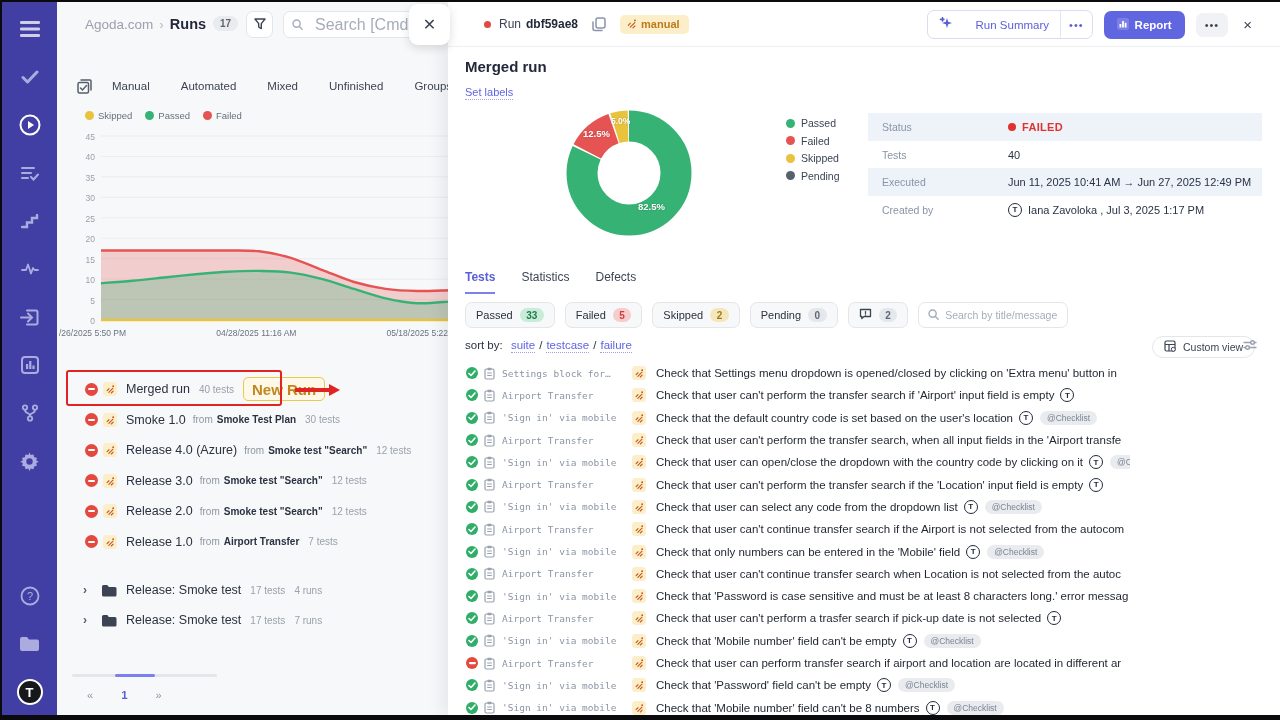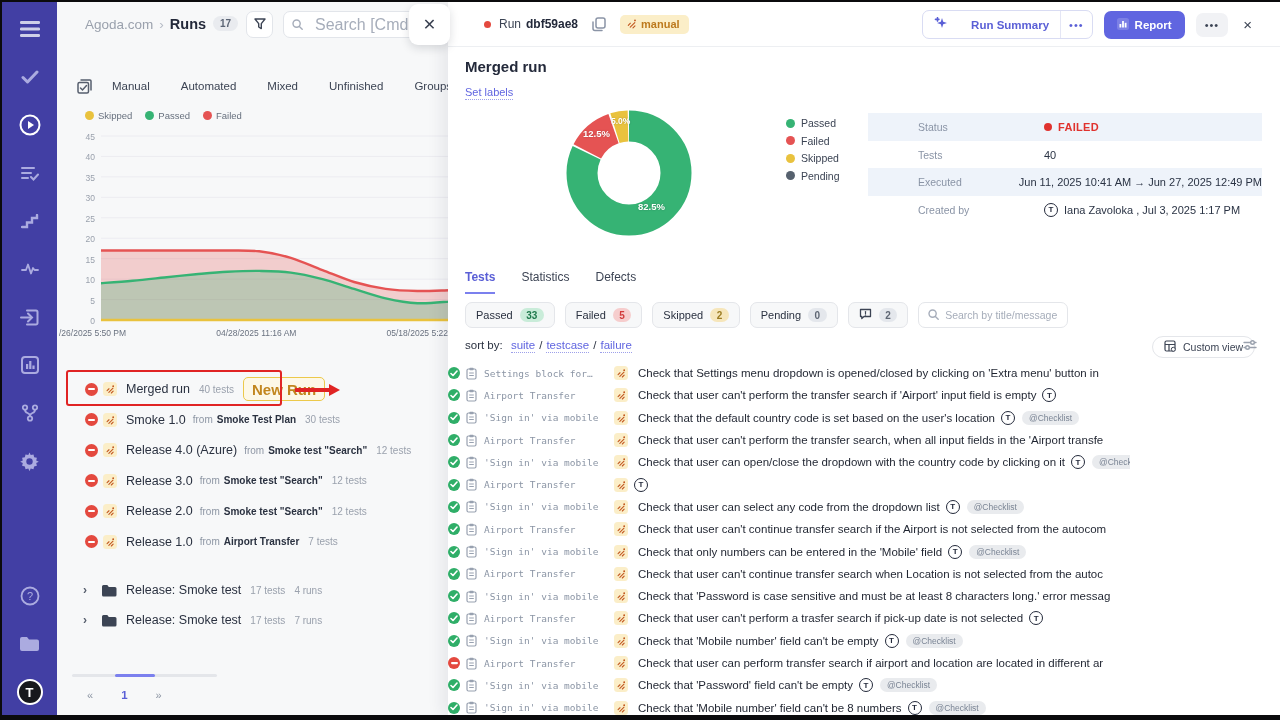--- a/index.html
+++ b/index.html
@@ -68,39 +68,39 @@
   
   .right-panel { flex:1; background:#fff; position:relative; box-shadow:-7px 0 14px rgba(25,30,50,.07); z-index:3; overflow:hidden; }
   .rp-topbar { position:absolute; left:0; top:0; right:0; height:45px; border-bottom:1px solid #edeff2; display:flex; align-items:center; }
   .rp-dot { width:7px; height:7px; border-radius:50%; background:#e4493f; margin-left:36px; }
   .rp-runlabel { font-size:12px; color:#3c4454; margin-left:8px; }
   .rp-runid { font-size:12px; color:#23293a; font-weight:bold; margin-left:5px; }
   .copy-btn { margin-left:14px; cursor:pointer; display:flex; }
   .manual-badge { margin-left:14px; background:#fbeec8; border-radius:5px; padding:3px 9px 3px 6px; display:flex; align-items:center; gap:4px; font-size:11px; font-weight:bold; color:#bd7a1e; cursor:default; }
   .rp-actions { position:absolute; right:24px; top:8px; display:flex; align-items:center; gap:11px; }
   .btn-summary { display:flex; border:1px solid #d9dcf3; border-radius:7px; overflow:hidden; background:#fff; cursor:pointer; }
-  .btn-summary .main { display:flex; align-items:center; gap:24px; padding:6px 11px; font-size:11.5px; font-weight:bold; color:#5a5fd6; }
+  .btn-summary .main { display:flex; align-items:center; gap:24px; padding:6px 11px; font-size:11.5px; font-weight:normal; color:#5a5fd6; }
   .btn-summary .more { border-left:1px solid #e4e6f5; padding:6px 8px; color:#5a5fd6; font-size:11px; letter-spacing:1px; display:flex; align-items:center; }
   .btn-report { display:flex; align-items:center; gap:6px; background:#6065e0; color:#fff; font-size:11.5px; font-weight:bold; border:none; border-radius:7px; padding:7px 13px; cursor:pointer; }
   .btn-more { background:#f1f2f5; border-radius:7px; padding:6px 9px; font-size:11px; letter-spacing:1px; color:#3c4454; cursor:pointer; }
   .rp-close { font-size:15px; color:#3c4454; cursor:pointer; padding:4px; }
 
   .rp-title { position:absolute; left:17px; top:56px; font-size:15px; font-weight:bold; color:#23293a; }
   .set-labels { position:absolute; left:17px; top:84px; font-size:11px; color:#6065e0; border-bottom:1px dotted #9da0ea; cursor:pointer; padding-bottom:1px; }
 
   .donut-wrap { position:absolute; left:111px; top:101px; width:140px; height:140px; }
   .donut-lbl { position:absolute; font-size:9.5px; font-weight:bold; color:#fff; text-shadow:0 0 2px rgba(0,0,0,.25); }
   .rp-legend { position:absolute; left:338px; top:115px; }
   .rp-leg-item { display:flex; align-items:center; gap:6px; margin-bottom:5.5px; font-size:10.5px; color:#3c4454; }
   .rp-leg-dot { width:9px; height:9px; border-radius:50%; }
 
   .info-table { position:absolute; left:420px; top:111px; width:394px; }
   .info-row { height:27.7px; display:flex; align-items:center; }
   .info-row:nth-child(odd) { background:#eef3fa; }
-  .info-label { width:140px; padding-left:14px; font-size:10.5px; color:#8a94a6;margin-left:36px; }
+  .info-label { width:140px; padding-left:14px; font-size:10.5px; color:#8a94a6; }
   .info-value { font-size:11px; color:#2a3344; display:flex; align-items:center; gap:6px; white-space:nowrap; }
   .failed-dot { width:8px; height:8px; border-radius:50%; background:#e0322e; }
   .failed-text { color:#e0322e; font-weight:bold; letter-spacing:.3px; }
   .avatar-t { width:14px; height:14px; border-radius:50%; border:1.4px solid #23293a; color:#23293a; font-size:8px; font-weight:bold; display:inline-flex; align-items:center; justify-content:center; background:#fff; flex:0 0 14px; }
 
   .rp-tabs { position:absolute; left:17px; top:268px; display:flex; gap:26px; }
   .rp-tab { font-size:12px; color:#3c4454; padding-bottom:8px; cursor:pointer; }
   .rp-tab.active { color:#5a5fd6; font-weight:bold; border-bottom:2.5px solid #7b80ee; }
 
   .chips-row { position:absolute; left:17px; top:300px; display:flex; gap:10px; align-items:center; }
@@ -114,21 +114,21 @@
   .chip-search input { border:none; outline:none; font-size:10.5px; width:120px; color:#444; background:transparent; font-family:"Liberation Sans",sans-serif; }
   .chip-search input::placeholder { color:#a6adba; }
 
   .sort-row { position:absolute; left:17px; top:337px; font-size:11.5px; color:#2a3140; }
   .sort-link { color:#6065e0; border-bottom:1px dotted #9da0ea; cursor:pointer; padding-bottom:1px; }
   .sort-sep { color:#2a3140; margin:0 4px; }
   .custom-view { position:absolute; left:704px; top:334px; display:flex; align-items:center; gap:7px; border:1px solid #e4e6ea; border-radius:11px; background:#fff; padding:3px 11px; font-size:10.5px; color:#3c4454; cursor:pointer; }
   .sliders-ic { position:absolute; left:795px; top:337px; cursor:pointer; display:flex; }
 
   .test-list { position:absolute; left:0; top:360px; width:682px; bottom:0; overflow:hidden; }
-  .trow { height:22.3px; display:flex; align-items:center; white-space:nowrap; cursor:pointer; overflow:hidden; }
+  .trow { height:22.3px; display:flex; align-items:center; padding-left:18px; white-space:nowrap; cursor:pointer; overflow:hidden; }
   .tr-status { width:12px; height:12px; border-radius:50%; flex:0 0 12px; display:flex; align-items:center; justify-content:center; }
   .tr-status.passed { background:#2fae68; }
   .tr-status.failed { background:#e4493f; }
   .tr-status svg { display:block; }
   .tc-ic { margin-left:6px; display:flex; flex:0 0 auto; }
   .tr-suite { font-family:"DejaVu Sans Mono", monospace; font-size:9.5px; color:#8b95a5; margin-left:7px; width:128px; overflow:hidden; flex:0 0 128px; }
   .tr-man { margin-left:2px; flex:0 0 14px; }
   .tr-title { font-size:11.5px; color:#1f2430; margin-left:10px; }
   .tr-av { margin-left:6px; }
   .chk-badge { margin-left:7px; background:#e9ebee; color:#7a8494; font-size:8.5px; padding:2px 7px; border-radius:8px; flex:0 0 auto; }
@@ -811,20 +811,21 @@
     <span class="tr-man"><span class="man-badge-ic" style="margin-left:0">
                 <svg width="10" height="10" viewBox="0 0 12 12">
                   <g stroke="#c2581f" stroke-width="1.3" fill="none" stroke-linecap="round">
                     <path d="M2.5 8 L4.8 5.7"></path>
                     <path d="M4.6 10 L9.6 5"></path>
                     <path d="M7.6 10.8 L9.8 8.6"></path>
                   </g>
                   <circle cx="9.8" cy="2.6" r="1.1" fill="#c2581f"></circle>
                 </svg>
               </span></span>
+    <span class="tr-title">Check that user can't perform the transfer search if the 'Location' input field is empty</span>
     <span class="avatar-t tr-av">T</span>
 
   </div>
 
   <div class="trow">
     <span class="tr-status passed">
               <svg width="8" height="7" viewBox="0 0 8 7">
                 <path d="M1 3.5 L3 5.5 L7 1" stroke="#fff" stroke-width="1.6" fill="none" stroke-linecap="round" stroke-linejoin="round"></path>
               </svg>
             </span>

